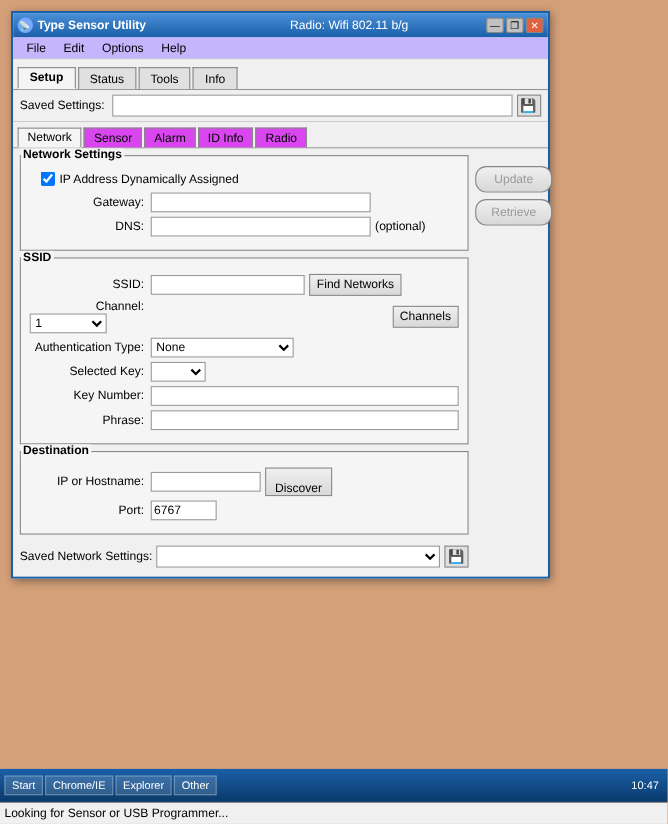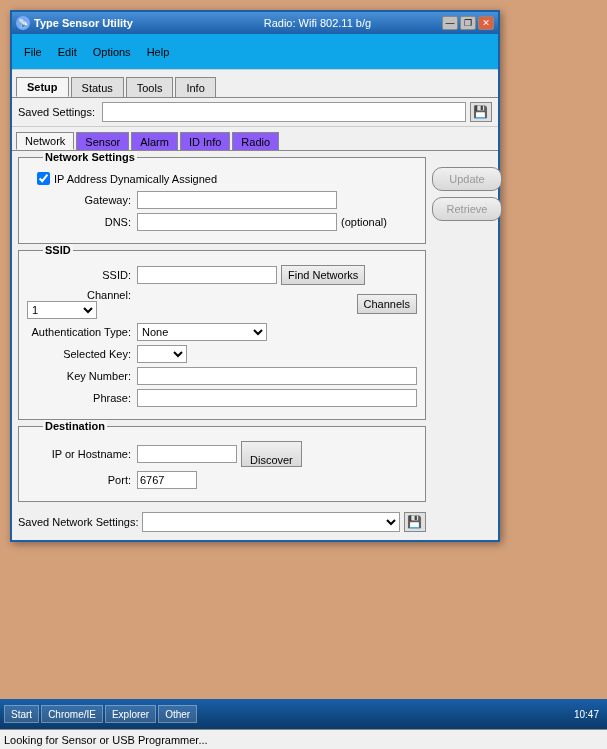--- a/index.html
+++ b/index.html
@@ -58,24 +58,24 @@
       align-items: center;
       justify-content: center;
       font-size: 9px;
       cursor: pointer;
       color: #000;
     }
     .title-btn.close { background: #e06040; color: white; }
 
     
     .menu-bar {
-      background: #0ea5e9;
-      display: flex;
-      align-items: center;
-      height: 36px;
+      background: #c4b5fd;
+      display: flex;
+      align-items: center;
+      height: 20px;
       padding: 0 4px;
       border-bottom: 1px solid #ccc;
     }
     .menu-item {
       padding: 2px 8px;
       font-size: 11px;
       cursor: pointer;
     }
 
     
@@ -142,21 +142,21 @@
       display: flex;
       align-items: flex-end;
       padding: 2px 4px 0 4px;
       border-bottom: 1px solid #888;
       height: 24px;
     }
     .sub-tab {
       padding: 1px 8px;
       border: 1px solid #888;
       border-bottom: none;
-      background: #8b5cf6;
+      background: #d946ef;
       margin-right: 2px;
       cursor: pointer;
       font-size: 11px;
       height: 18px;
       display: flex; align-items: center;
     }
     .sub-tab.active {
       background: #f5f5f5;
       border-bottom: 1px solid #f5f5f5;
       z-index: 1;
@@ -193,21 +193,21 @@
     
     .group-box {
       border: 1px solid #888;
       background: #f5f5f5;
       position: relative;
       padding: 14px 8px 8px 8px;
     }
     .group-box-title {
       position: absolute;
       top: -7px;
-      left: 24px;
+      left: 0;
       background: #f5f5f5;
       padding: 0 2px;
       font-size: 11px;
       font-weight: bold;
     }
 
     
     .form-row {
       display: flex;
       align-items: center;

